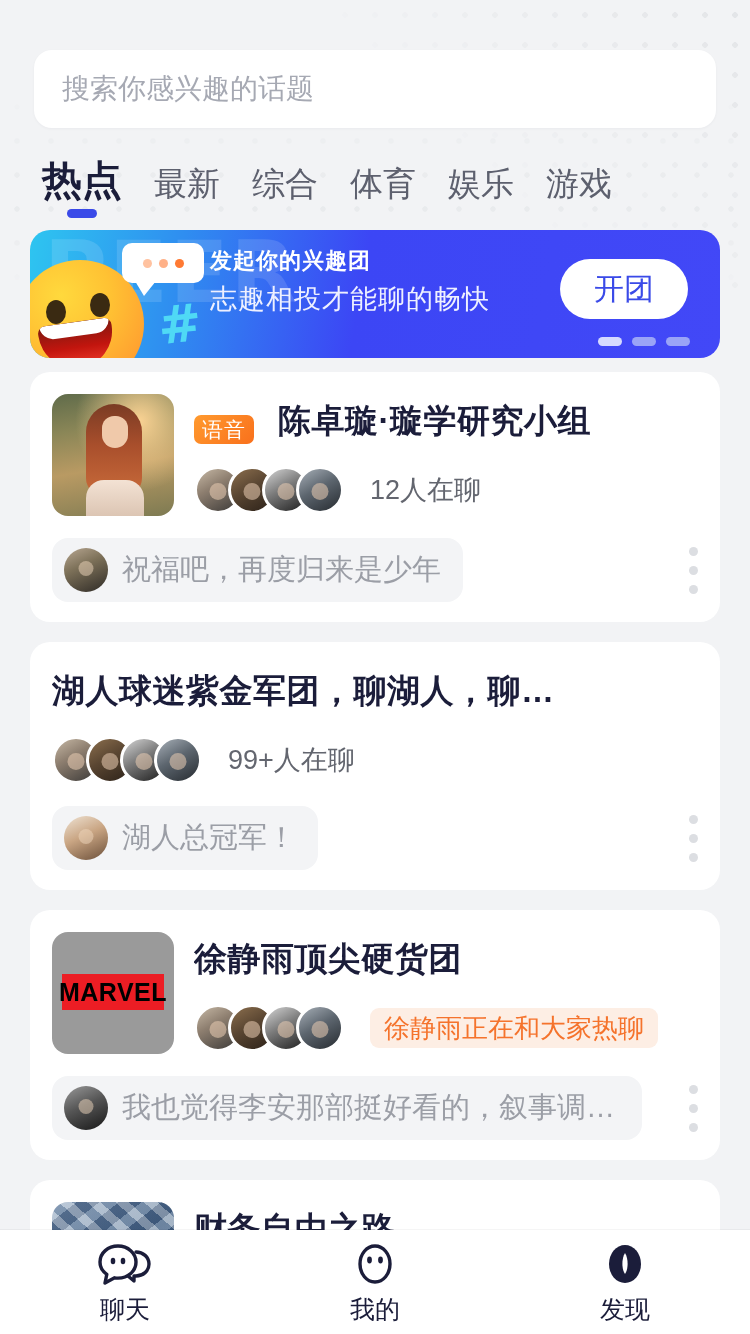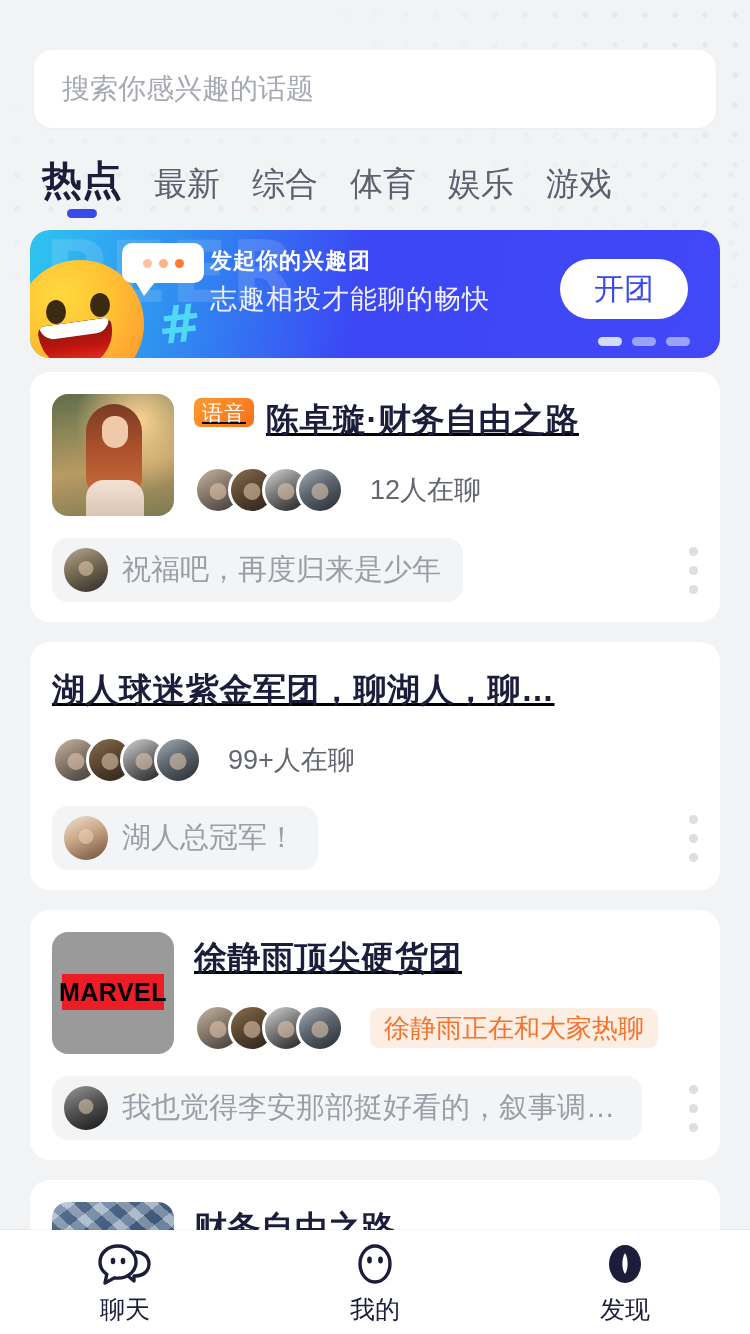--- a/index.html
+++ b/index.html
@@ -368,24 +368,23 @@
     color: #ffffff;
     letter-spacing: -1px;
     line-height: 1;
     text-shadow: 0 1px 3px rgba(0,0,0,0.45);
   }
 
   
   .card-body { flex: 1; min-width: 0; padding-top: 4px; }
   .title-row {
     display: flex;
-    align-items: flex-start;
-    gap: 12px;
+    align-items: flex-end;
+    gap: 24px;
     height: 46px;
-    text-decoration: underline;
   }
   .voice-badge {
     flex: 0 0 auto;
     background: linear-gradient(135deg, #ff9a2e 0%, #f9701c 100%);
     color: #ffffff;
     font-size: 21px;
     border-radius: 7px;
     padding: 4px 8px;
     line-height: 1;
     letter-spacing: 1px;
@@ -602,21 +601,21 @@
     <div class="card">
       <div class="card-top">
         <div class="thumb thumb-portrait">
           <span class="hair"></span>
           <span class="face"></span>
           <span class="dress"></span>
         </div>
         <div class="card-body">
           <div class="title-row">
             <span class="voice-badge">语音</span>
-            <span class="card-title">陈卓璇·财务自由之路</span>
+            <span class="card-title">陈卓璇·璇学研究小组</span>
           </div>
           <div class="meta-row">
             <div class="avatar-stack">
               <span class="av av1"></span>
               <span class="av av2"></span>
               <span class="av av3"></span>
               <span class="av av4"></span>
             </div>
             <span class="count-text">12人在聊</span>
           </div>

